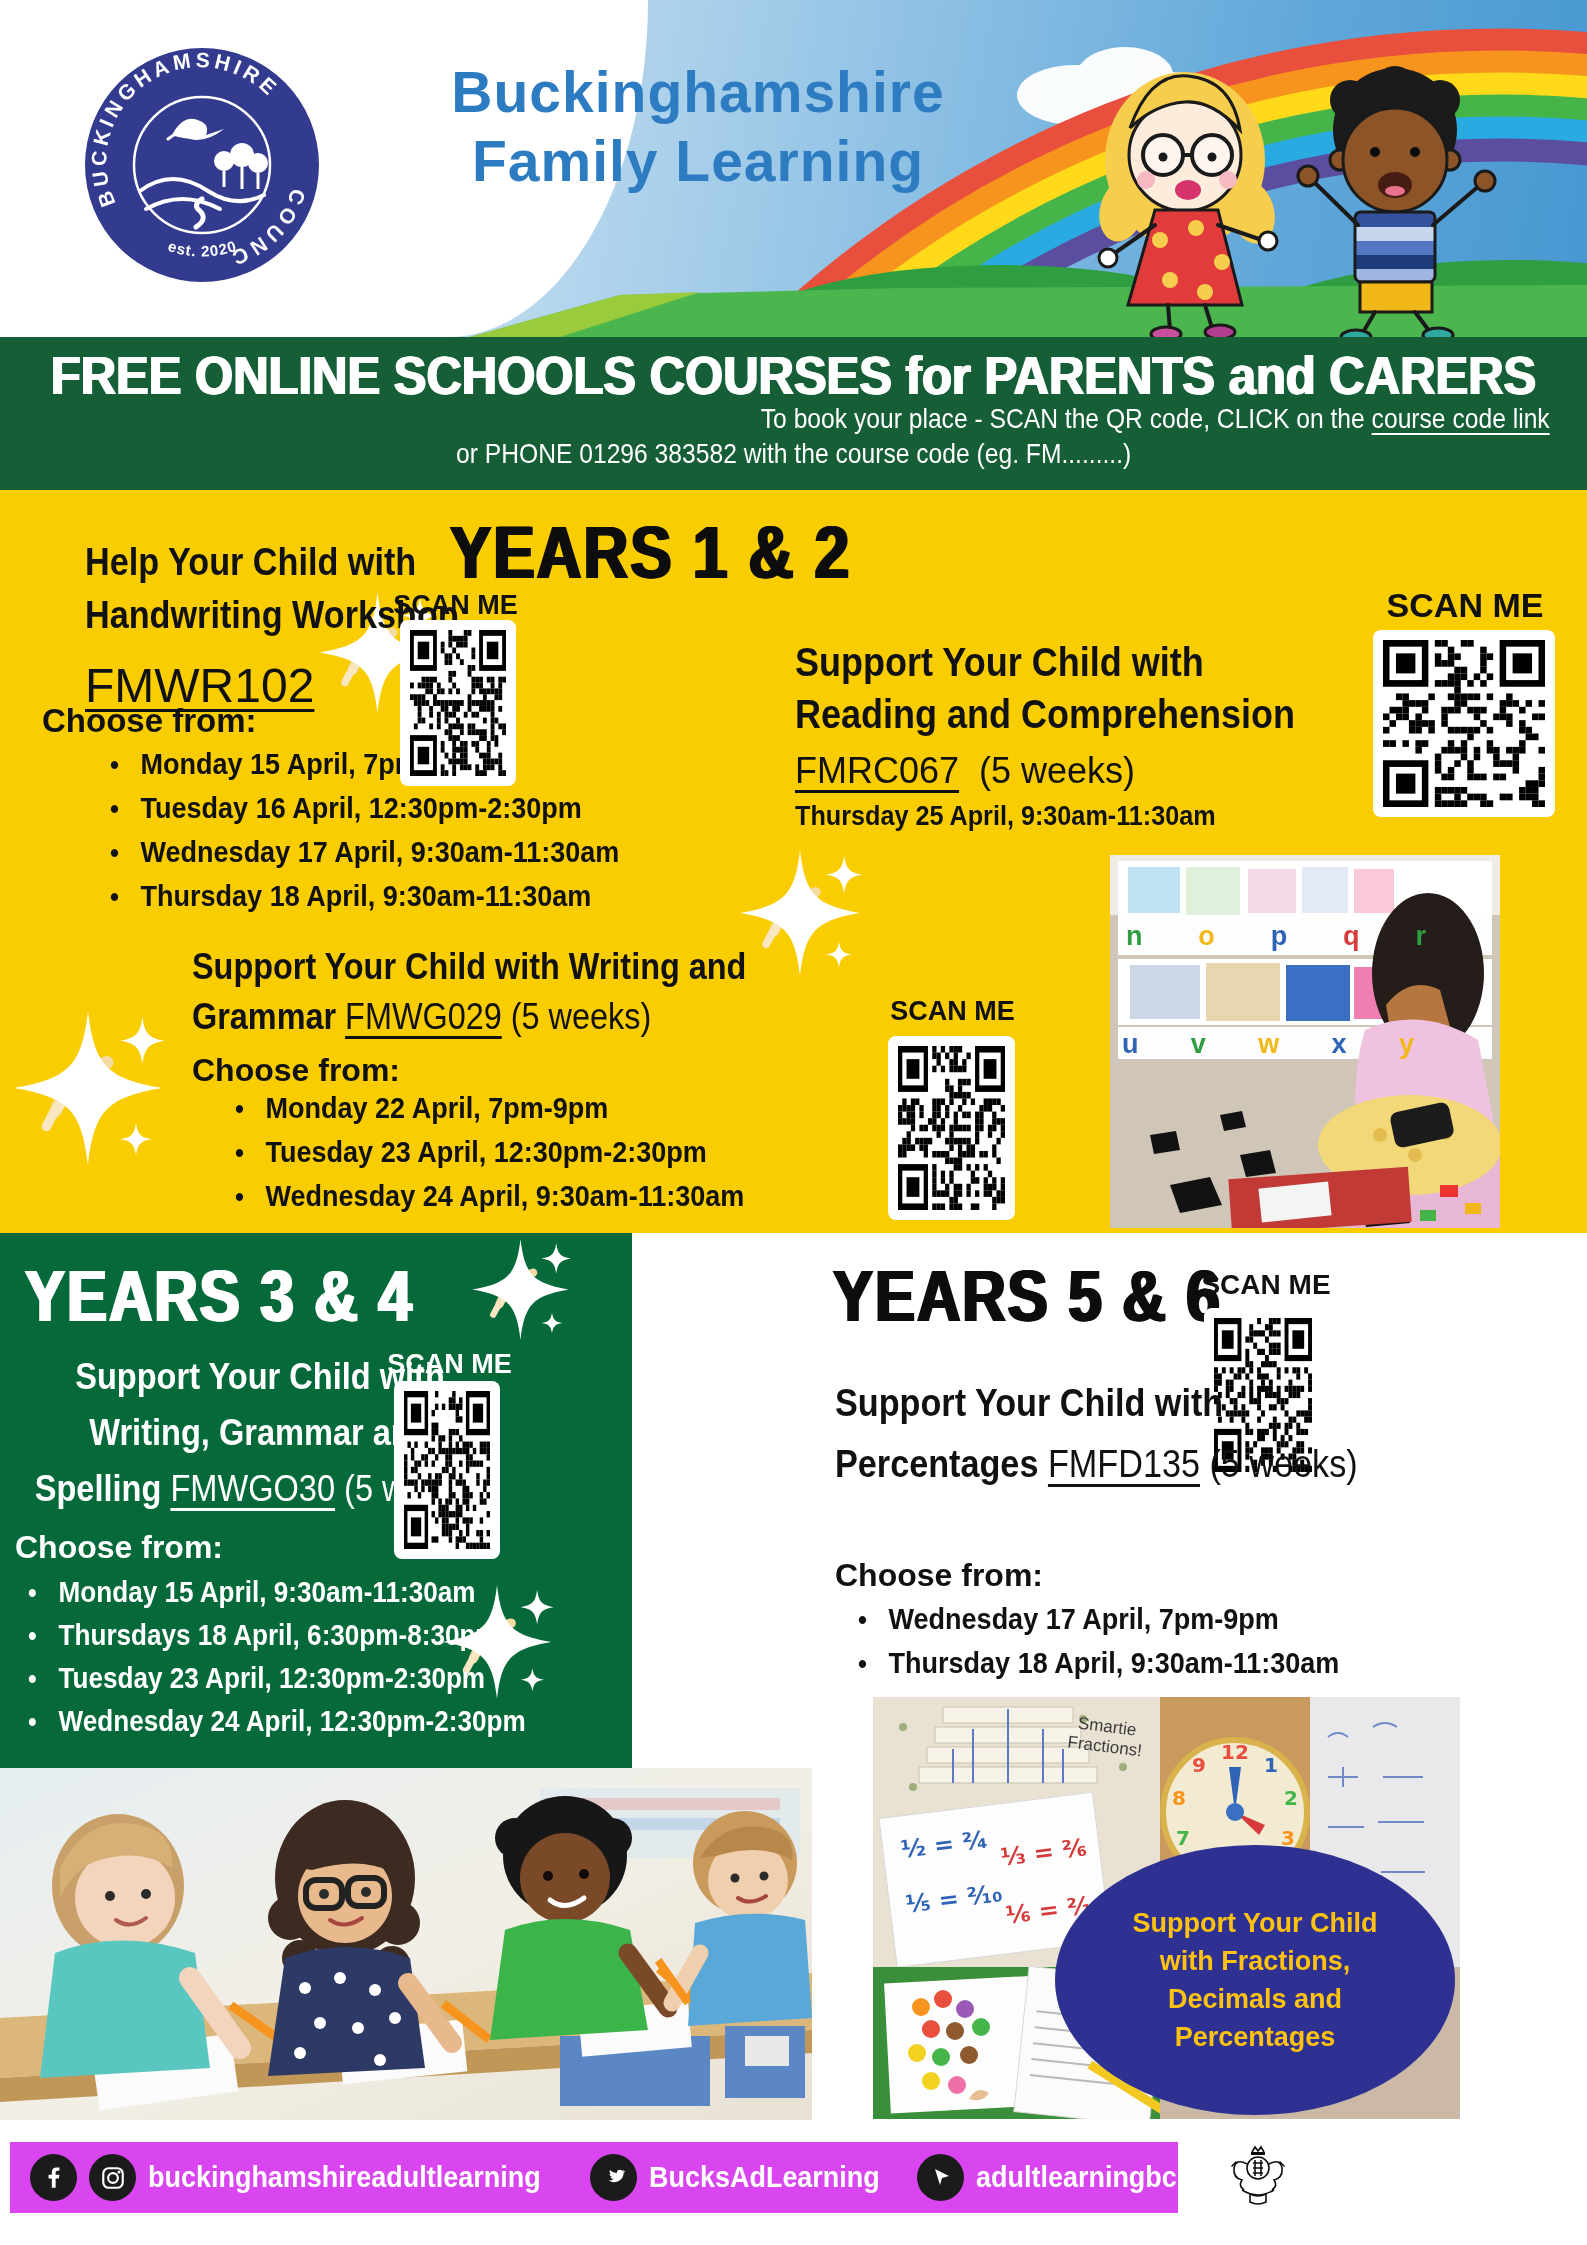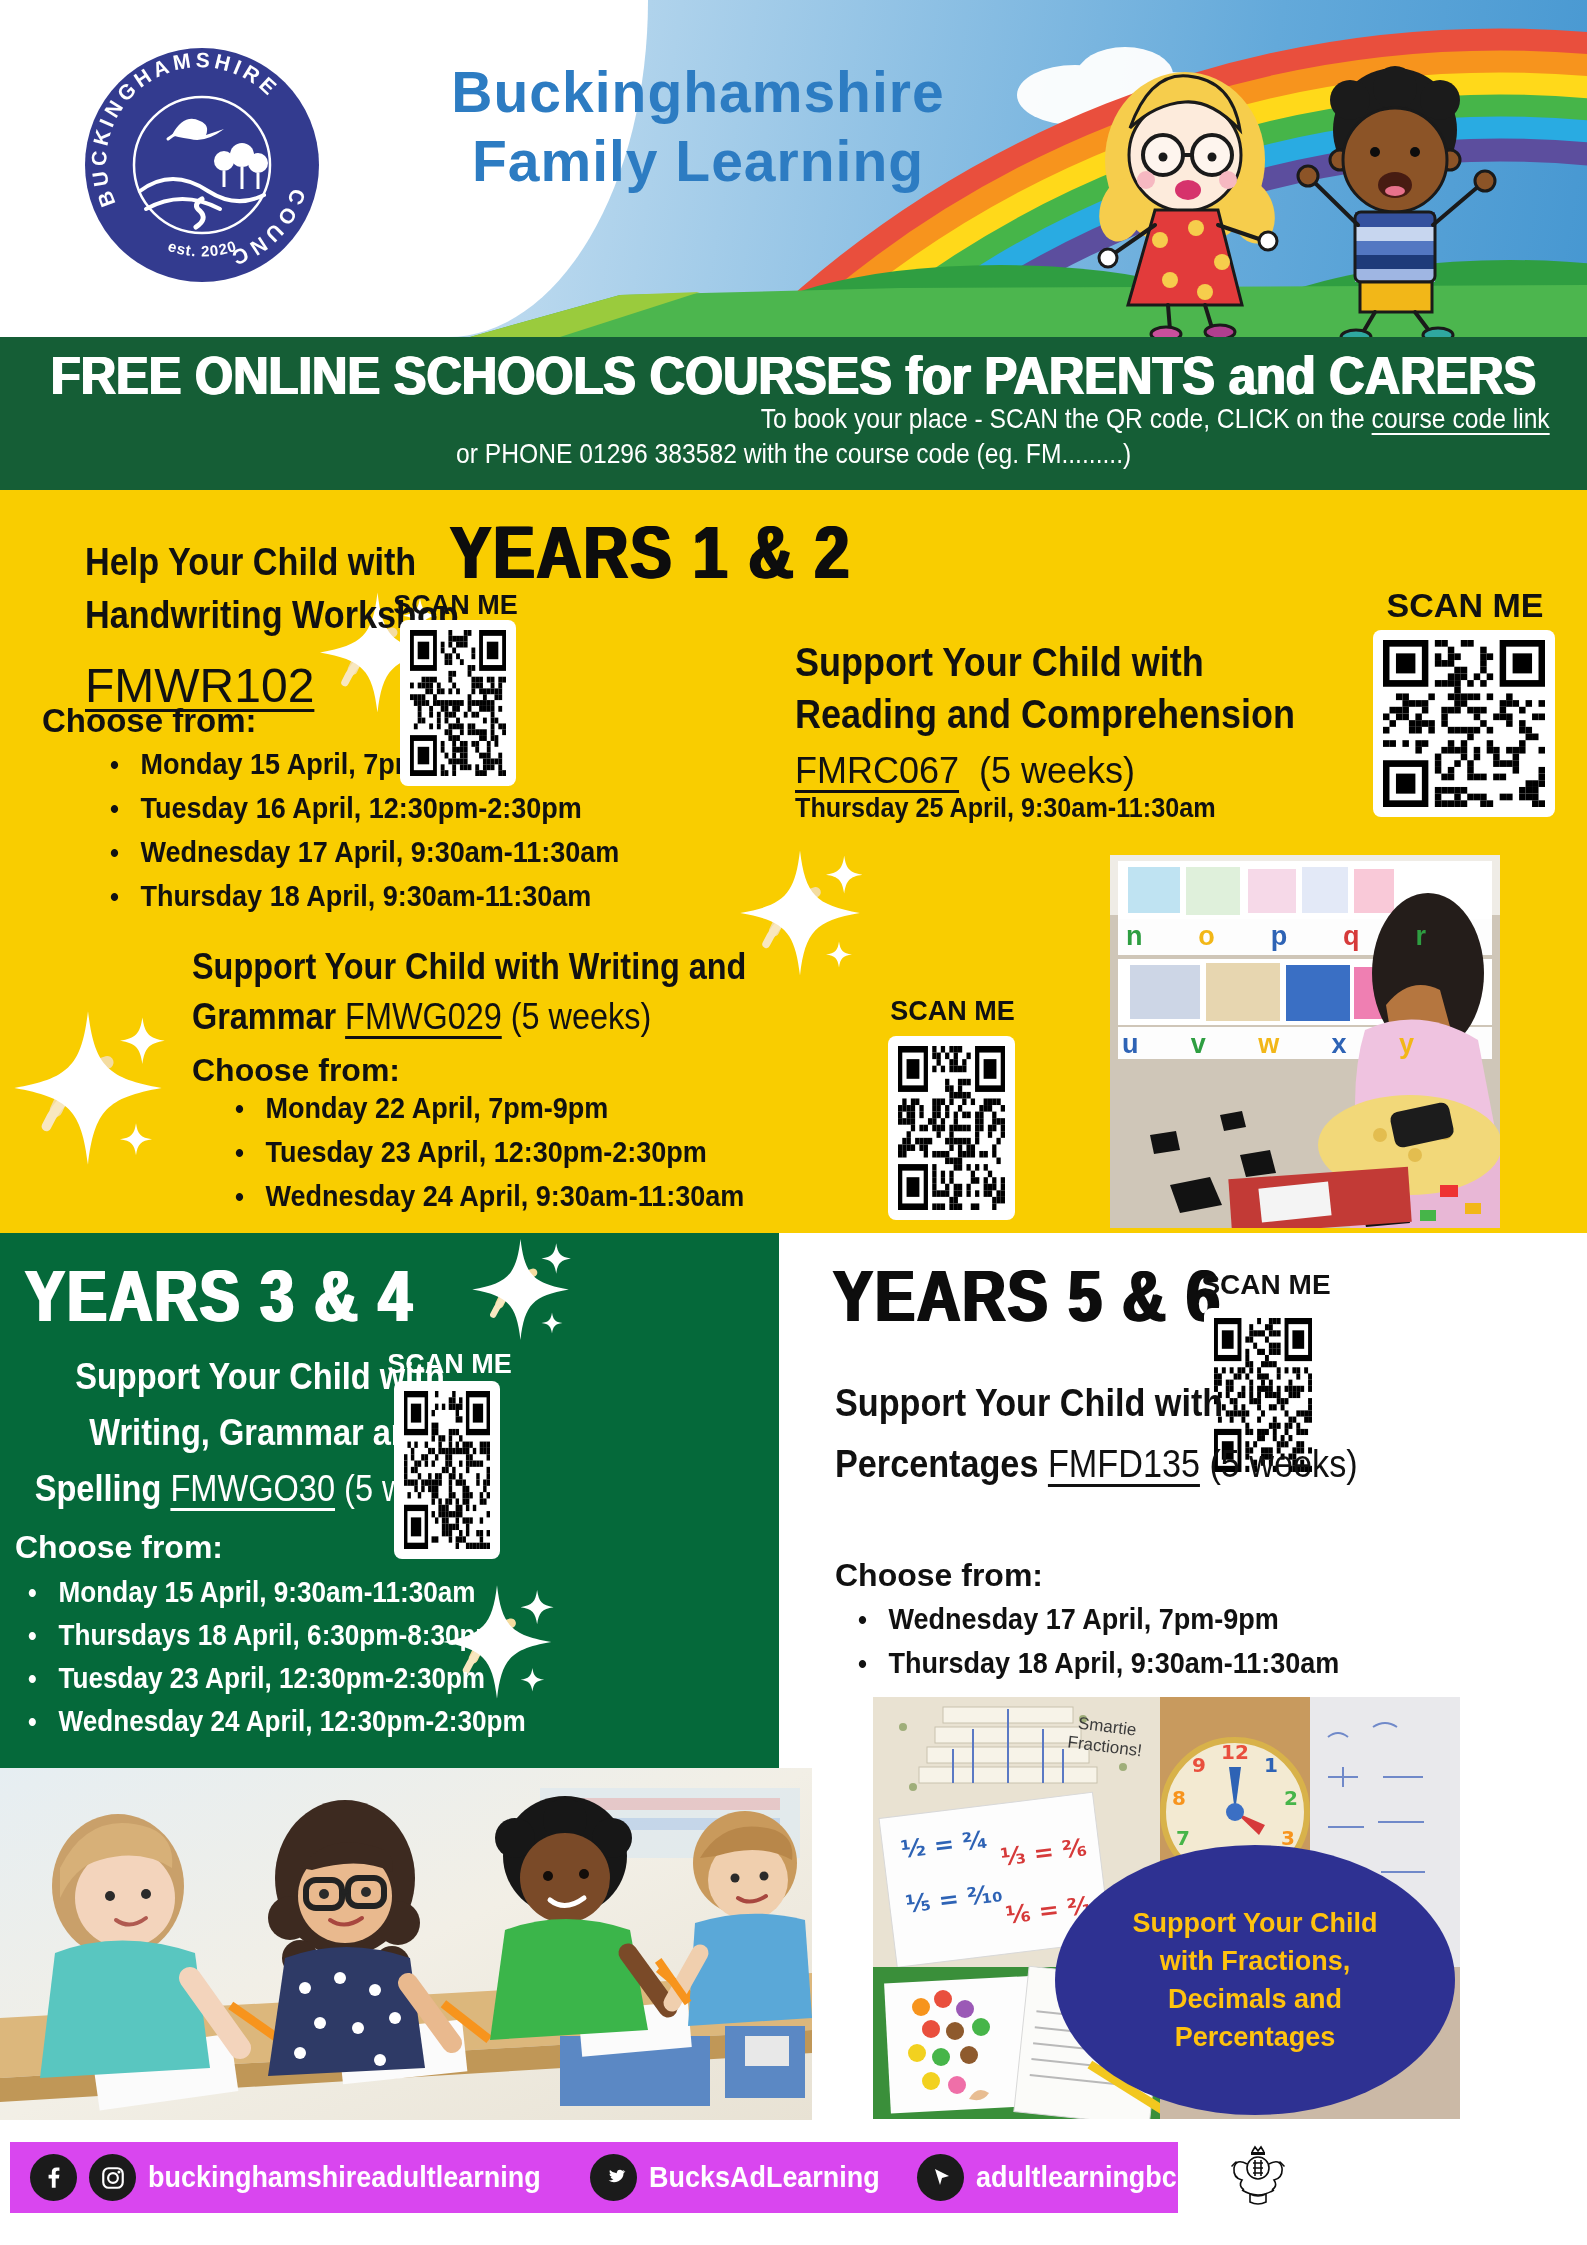--- a/index.html
+++ b/index.html
@@ -27,21 +27,21 @@
   .banner a,.link{color:#fff;text-decoration:underline;text-underline-offset:5px;cursor:pointer;}
 
   
   .ybig{font-weight:bold;letter-spacing:2px;transform:scaleY(1.2);transform-origin:left top;
         white-space:nowrap;}
   .ybig.black{color:#0d0d0d;text-shadow:1.6px 0 0 #0d0d0d,-1.6px 0 0 #0d0d0d;}
   .ybig.white{color:#fff;text-shadow:1.6px 0 0 #fff,-1.6px 0 0 #fff;}
 
   
   .years12{position:absolute;left:0;top:490px;width:1587px;height:743px;background:#f9cd00;}
-  .years34{position:absolute;left:0;top:1233px;width:779px;height:535px;background:#05693a;color:#fff;}
+  .years34{position:absolute;left:0;top:1233px;width:632px;height:535px;background:#05693a;color:#fff;}
   .years56{position:absolute;left:810px;top:1233px;width:777px;height:1012px;background:#fff;color:#111;}
 
   .course-title{font-weight:bold;font-size:38px;line-height:53px;}
   .cnd{display:inline-block;transform:scaleX(.9);transform-origin:0 0;white-space:nowrap;}
   .cndc{display:inline-block;transform:scaleX(.88);transform-origin:center top;white-space:nowrap;}
   .code{font-weight:500;text-decoration:underline;text-decoration-thickness:3px;text-underline-offset:7px;cursor:pointer;}
   .weeks{font-weight:400;}
   .choose{font-weight:bold;font-size:33px;}
   ul.sessions{list-style:none;margin:0;padding:0;position:absolute;}
   ul.sessions li{font-weight:bold;font-size:30px;line-height:43px;white-space:nowrap;transform:scaleX(.9);transform-origin:0 0;}
@@ -481,21 +481,21 @@
             <rect x="0" y="18" width="7" height="7" fill="#000"></rect>
             <rect x="1" y="19" width="5" height="5" fill="#fff"></rect>
             <rect x="2" y="20" width="3" height="3" fill="#000"></rect>
           </svg></div>
       </div>
 
     <div class="abs" style="left:795px;top:146px;">
       <div class="course-title" style="font-size:40px;line-height:52px;"><span class="cnd">Support Your Child with</span></div>
       <div class="course-title" style="font-size:40px;line-height:52px;"><span class="cnd">Reading and Comprehension</span></div>
       <div style="margin-top:10px;font-size:36px;"><span class="code">FMRC067</span>&nbsp;&nbsp;<span class="weeks">(5 weeks)</span></div>
-      <div style="margin-top:0;font-weight:bold;font-size:28px;"><span class="cnd">Thursday 25 April, 9:30am-11:30am</span></div>
+      <div style="margin-top:8px;font-weight:bold;font-size:28px;"><span class="cnd">Thursday 25 April, 9:30am-11:30am</span></div>
     </div>
 
     <div class="abs scanme" style="left:1375px;top:96px;width:180px;font-size:34px;">SCAN ME</div>
     <div class="qrbox" style="left:1373px;top:140px;width:182px;height:187px;">
         <div class="qr"><svg viewBox="0 0 25 25" width="100%" height="100%" preserveAspectRatio="none">
             <rect x="8" y="0" width="1" height="1" fill="#000"></rect>
             <rect x="9" y="0" width="1" height="1" fill="#000"></rect>
             <rect x="12" y="0" width="1" height="1" fill="#000"></rect>
             <rect x="13" y="0" width="1" height="1" fill="#000"></rect>
             <rect x="10" y="1" width="1" height="1" fill="#000"></rect>

